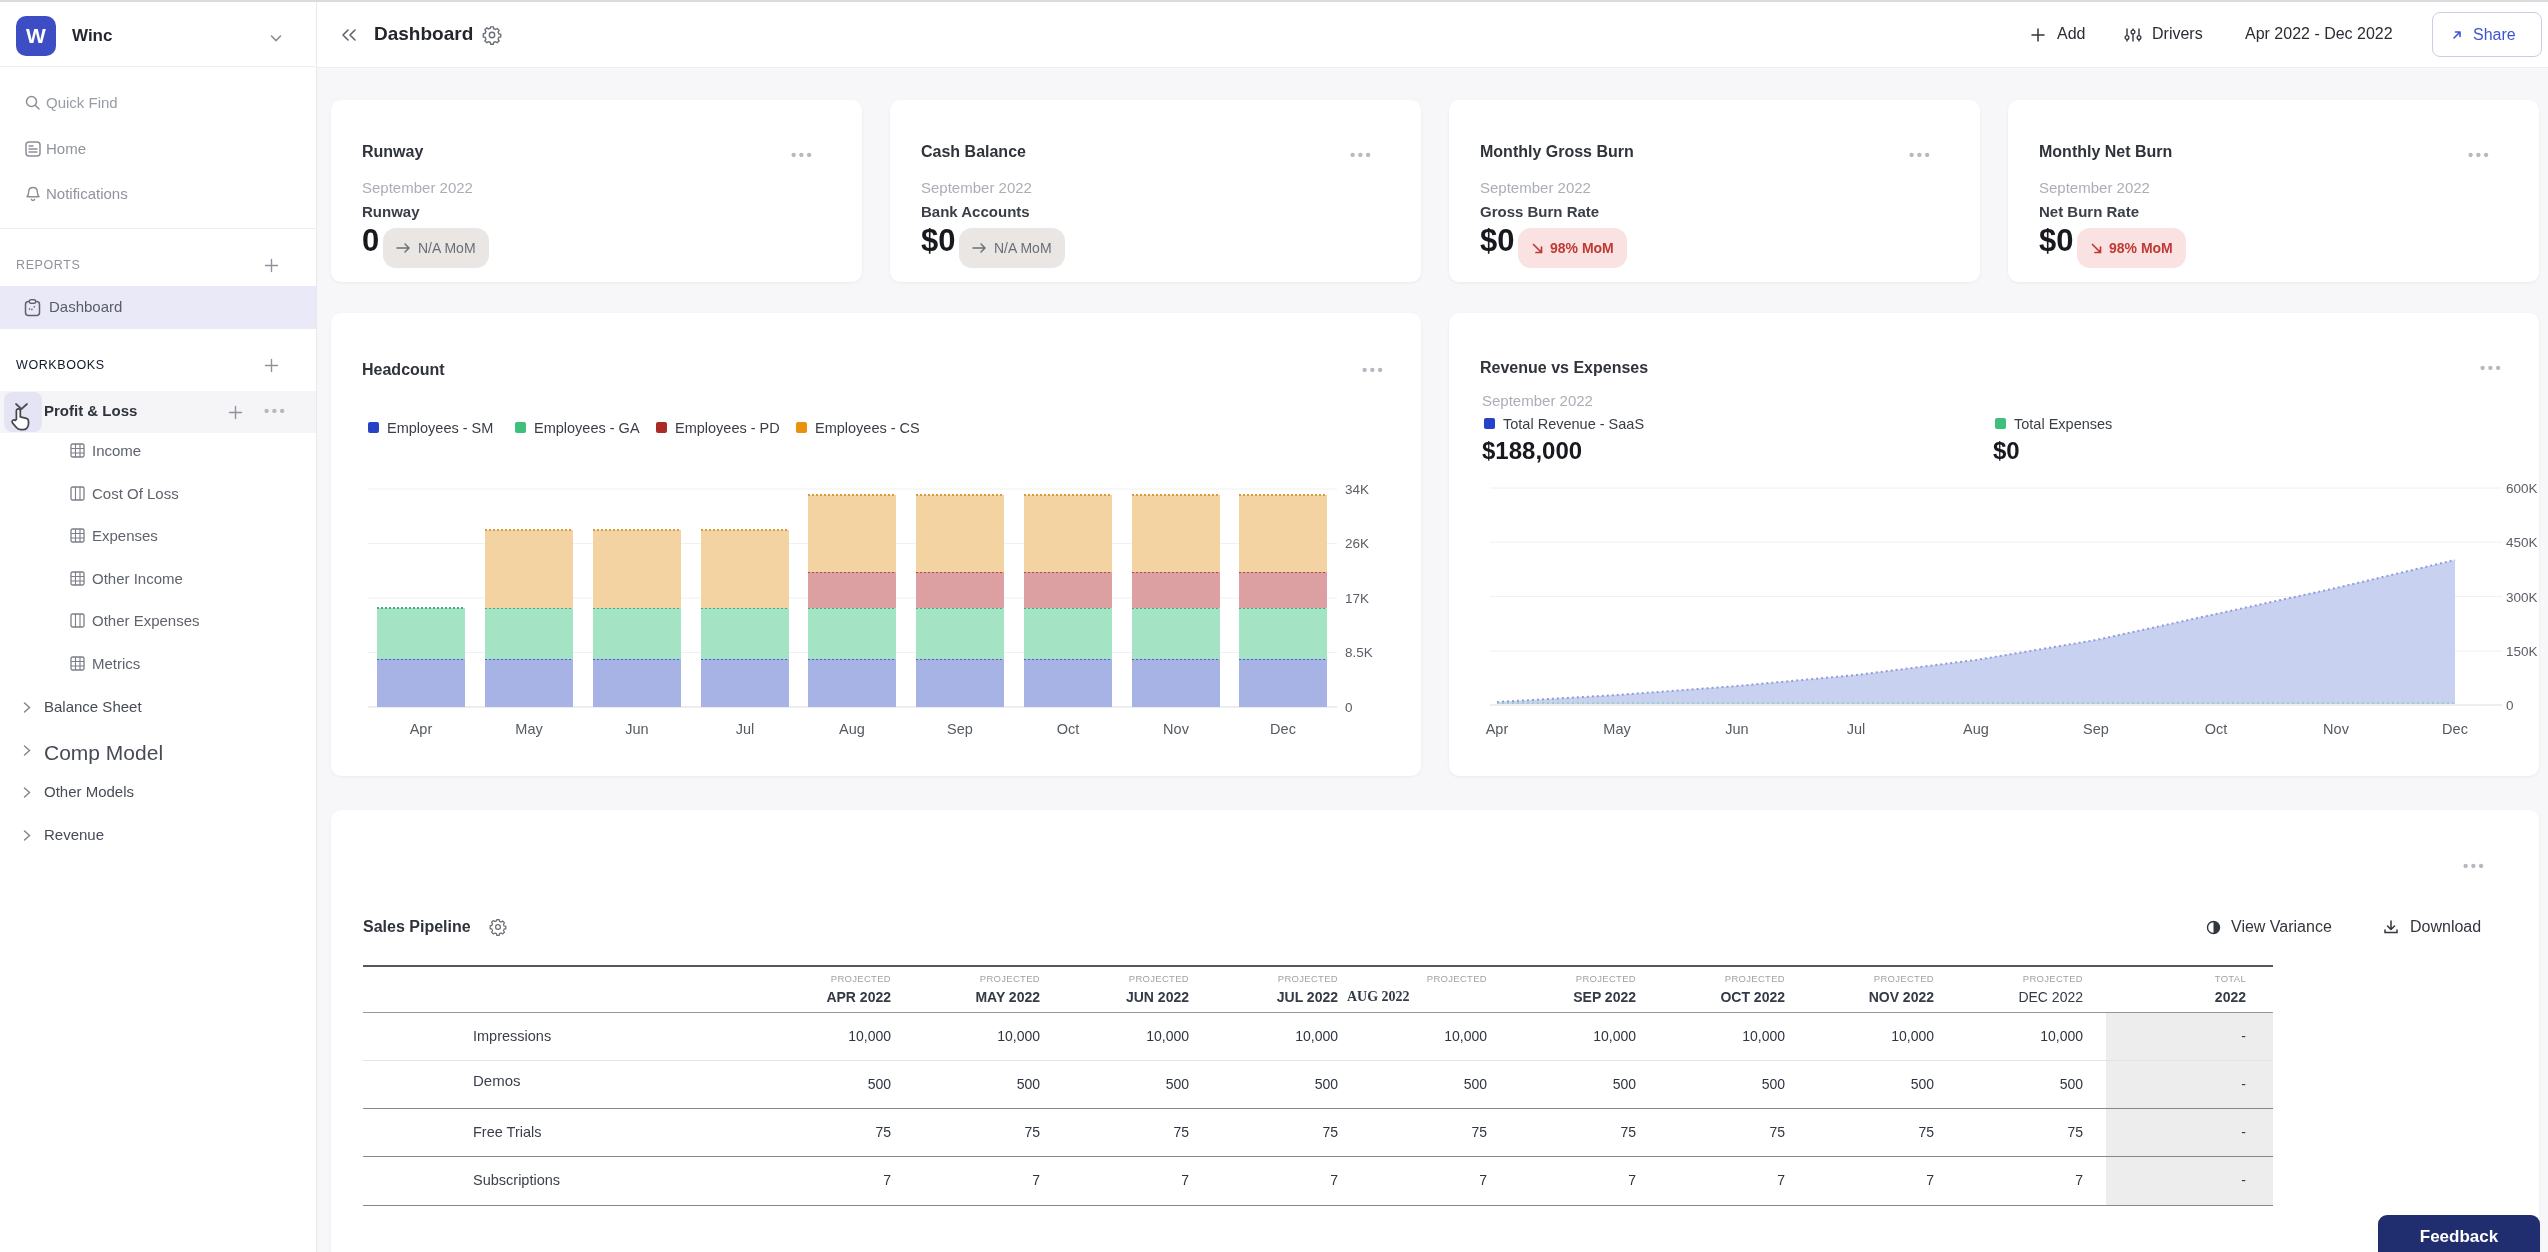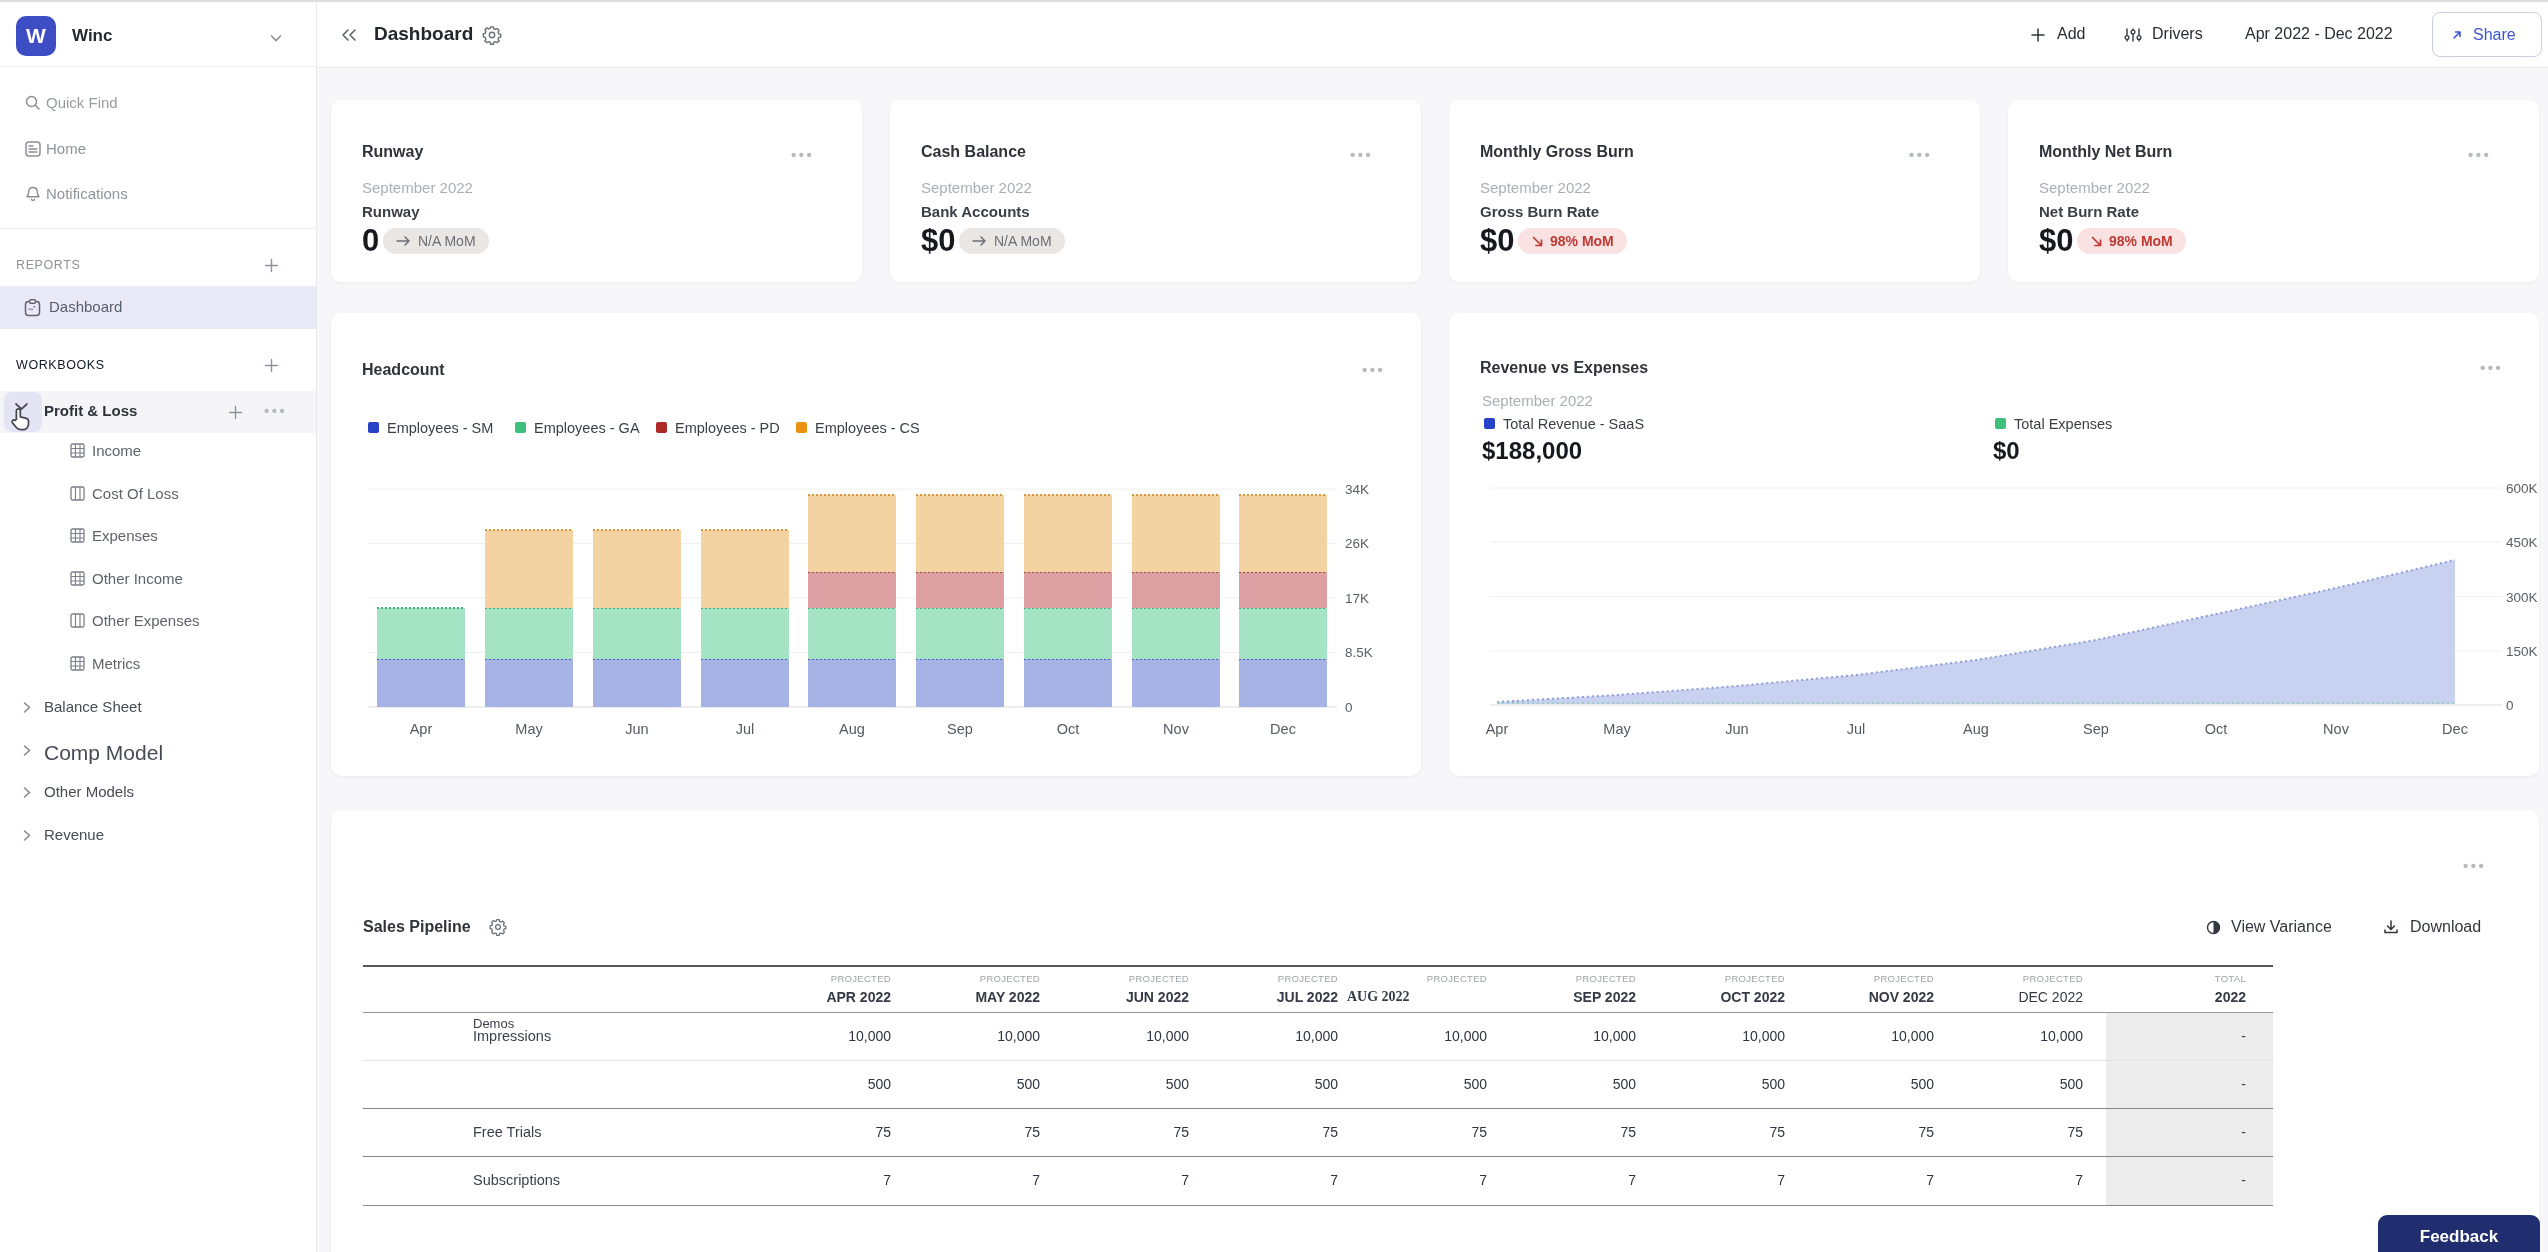--- a/index.html
+++ b/index.html
@@ -14,21 +14,21 @@
 .abs { position:absolute; }
 
 #sidebar { left:0; top:0; width:317px; height:1252px; background:#ffffff; border-right:1px solid #e9e9ec; }
 #logo { left:16px; top:14px; width:40px; height:40px; border-radius:10px; background:#3d4dc3; color:#fff; font-size:21px; font-weight:bold; text-align:center; line-height:40px; }
 .side-divider { left:0; width:317px; height:1px; background:#efeff1; }
 
 #topbar { left:317px; top:0; width:2231px; height:66px; background:#ffffff; border-bottom:1px solid #ededf0; }
 
 .card { background:#ffffff; border-radius:10px; box-shadow:0 1px 3px rgba(25,28,40,0.06); }
 .dots { color:#b6b9bf; font-size:15px; letter-spacing:2.5px; font-weight:bold; }
-.pill { display:inline-flex; align-items:center; height:26px; border-radius:13px; padding:0 13px; font-size:14px;text-align:center; }
+.pill { display:inline-flex; align-items:center; height:40px; border-radius:13px; padding:0 13px; font-size:14px;text-align:center; }
 .pill.gray { background:#e9e6e4; color:#6b6f76; }
 .pill.red { background:#f9e2e1; color:#be3a35; font-weight:bold; }
 .cardtitle { font-size:16px; font-weight:bold; color:#2f333a; }
 .cardsub { font-size:15px; color:#abaeb6; }
 .cardlabel { font-size:15px; font-weight:bold; color:#3a3e47; }
 .bigval { font-size:31px; font-weight:bold; color:#17191f; }
 .gear path { stroke:#6b6f78; stroke-width:1.4; fill:none; }
 .gear circle { stroke:#6b6f78; stroke-width:1.4; fill:none; }
 text { font-family:"Liberation Sans", sans-serif; }
 </style>
@@ -421,21 +421,21 @@
 <div class="abs" style="left:751px; top:1026px; width:140px; text-align:right; font-size:14px; color:#2e3440;">10,000</div>
 <div class="abs" style="left:900px; top:1026px; width:140px; text-align:right; font-size:14px; color:#2e3440;">10,000</div>
 <div class="abs" style="left:1049px; top:1026px; width:140px; text-align:right; font-size:14px; color:#2e3440;">10,000</div>
 <div class="abs" style="left:1198px; top:1026px; width:140px; text-align:right; font-size:14px; color:#2e3440;">10,000</div>
 <div class="abs" style="left:1347px; top:1026px; width:140px; text-align:right; font-size:14px; color:#2e3440;">10,000</div>
 <div class="abs" style="left:1496px; top:1026px; width:140px; text-align:right; font-size:14px; color:#2e3440;">10,000</div>
 <div class="abs" style="left:1645px; top:1026px; width:140px; text-align:right; font-size:14px; color:#2e3440;">10,000</div>
 <div class="abs" style="left:1794px; top:1026px; width:140px; text-align:right; font-size:14px; color:#2e3440;">10,000</div>
 <div class="abs" style="left:1943px; top:1026px; width:140px; text-align:right; font-size:14px; color:#2e3440;">10,000</div>
 <div class="abs" style="left:2106px; top:1026px; width:140px; text-align:right; font-size:14px; color:#3a3f49;">-</div>
-<div class="abs" style="left:473px; top:1014px; font-size:13px; color:#3a3f49;">Demos</div>
+<div class="abs" style="left:473px; top:1070px; font-size:15px; color:#3a3f49;">Demos</div>
 <div class="abs" style="left:751px; top:1074px; width:140px; text-align:right; font-size:14px; color:#2e3440;">500</div>
 <div class="abs" style="left:900px; top:1074px; width:140px; text-align:right; font-size:14px; color:#2e3440;">500</div>
 <div class="abs" style="left:1049px; top:1074px; width:140px; text-align:right; font-size:14px; color:#2e3440;">500</div>
 <div class="abs" style="left:1198px; top:1074px; width:140px; text-align:right; font-size:14px; color:#2e3440;">500</div>
 <div class="abs" style="left:1347px; top:1074px; width:140px; text-align:right; font-size:14px; color:#2e3440;">500</div>
 <div class="abs" style="left:1496px; top:1074px; width:140px; text-align:right; font-size:14px; color:#2e3440;">500</div>
 <div class="abs" style="left:1645px; top:1074px; width:140px; text-align:right; font-size:14px; color:#2e3440;">500</div>
 <div class="abs" style="left:1794px; top:1074px; width:140px; text-align:right; font-size:14px; color:#2e3440;">500</div>
 <div class="abs" style="left:1943px; top:1074px; width:140px; text-align:right; font-size:14px; color:#2e3440;">500</div>
 <div class="abs" style="left:2106px; top:1074px; width:140px; text-align:right; font-size:14px; color:#3a3f49;">-</div>

